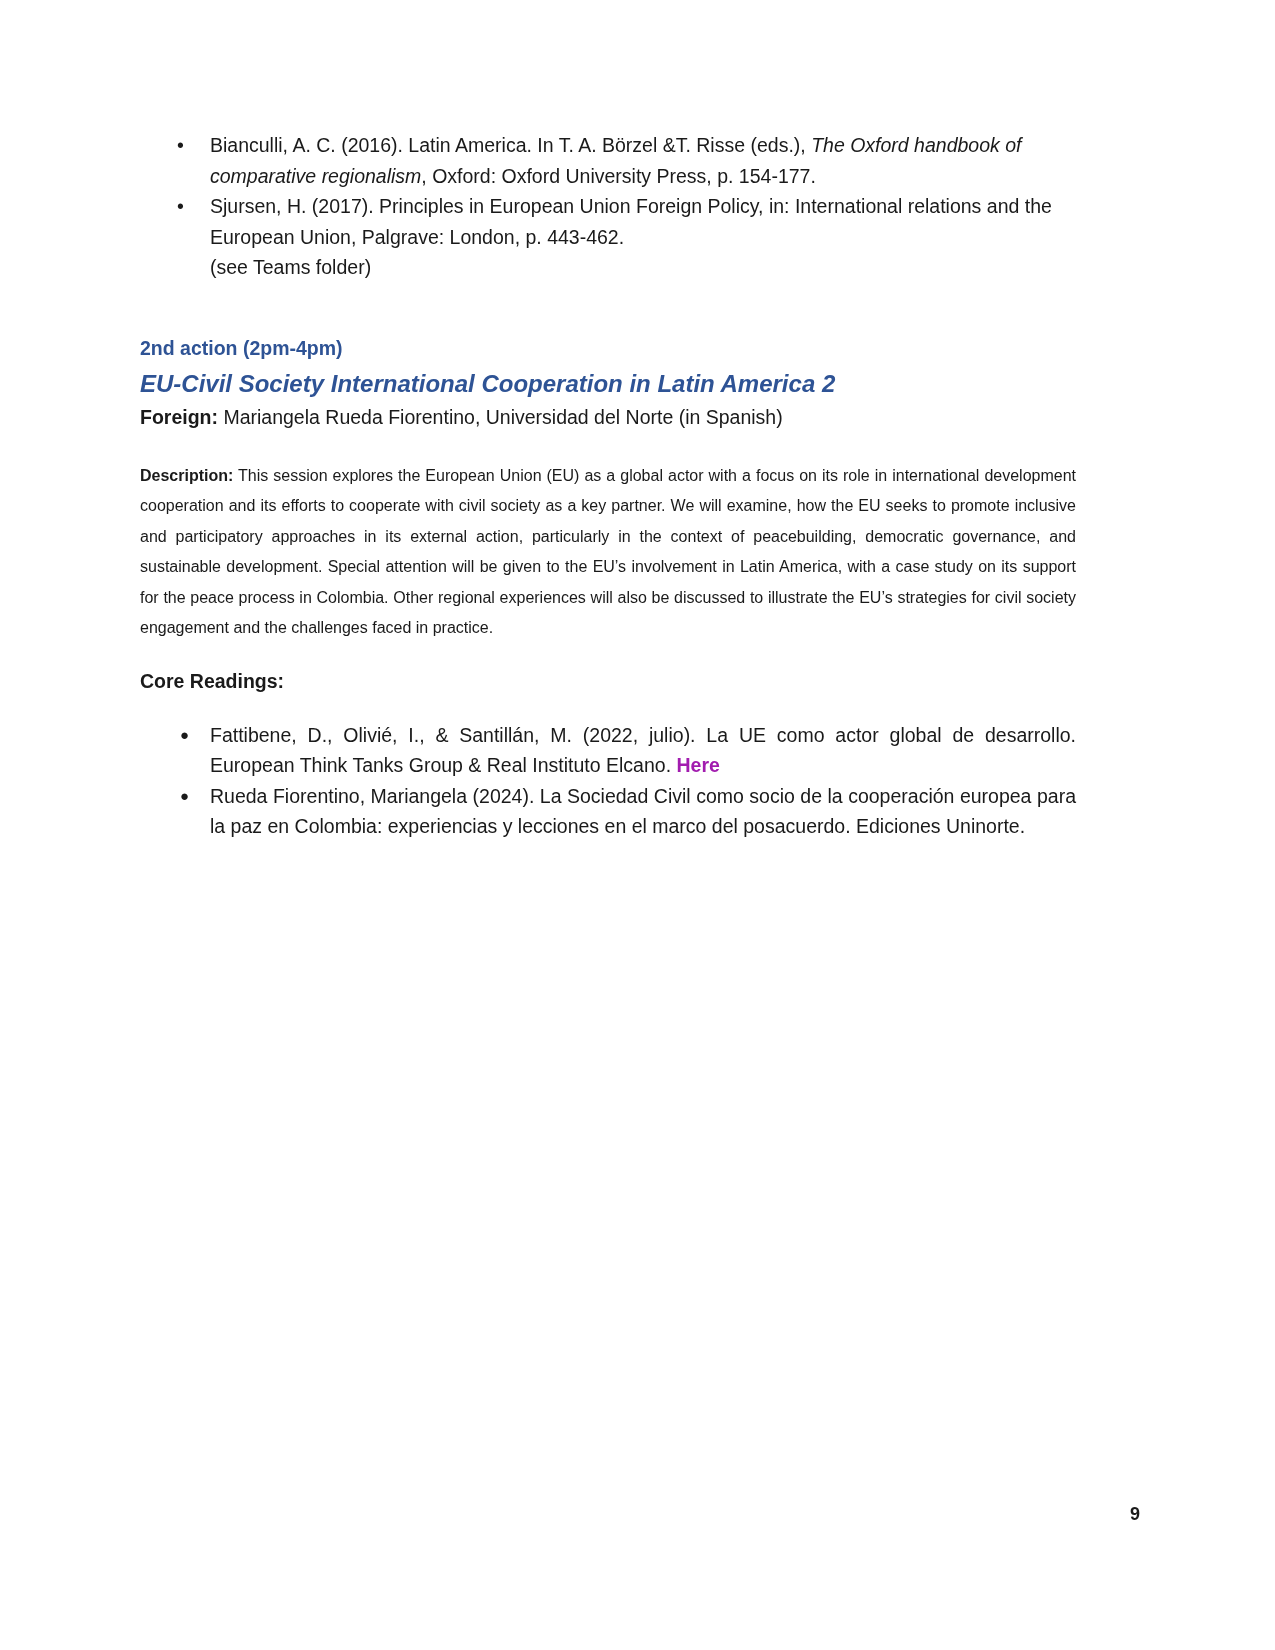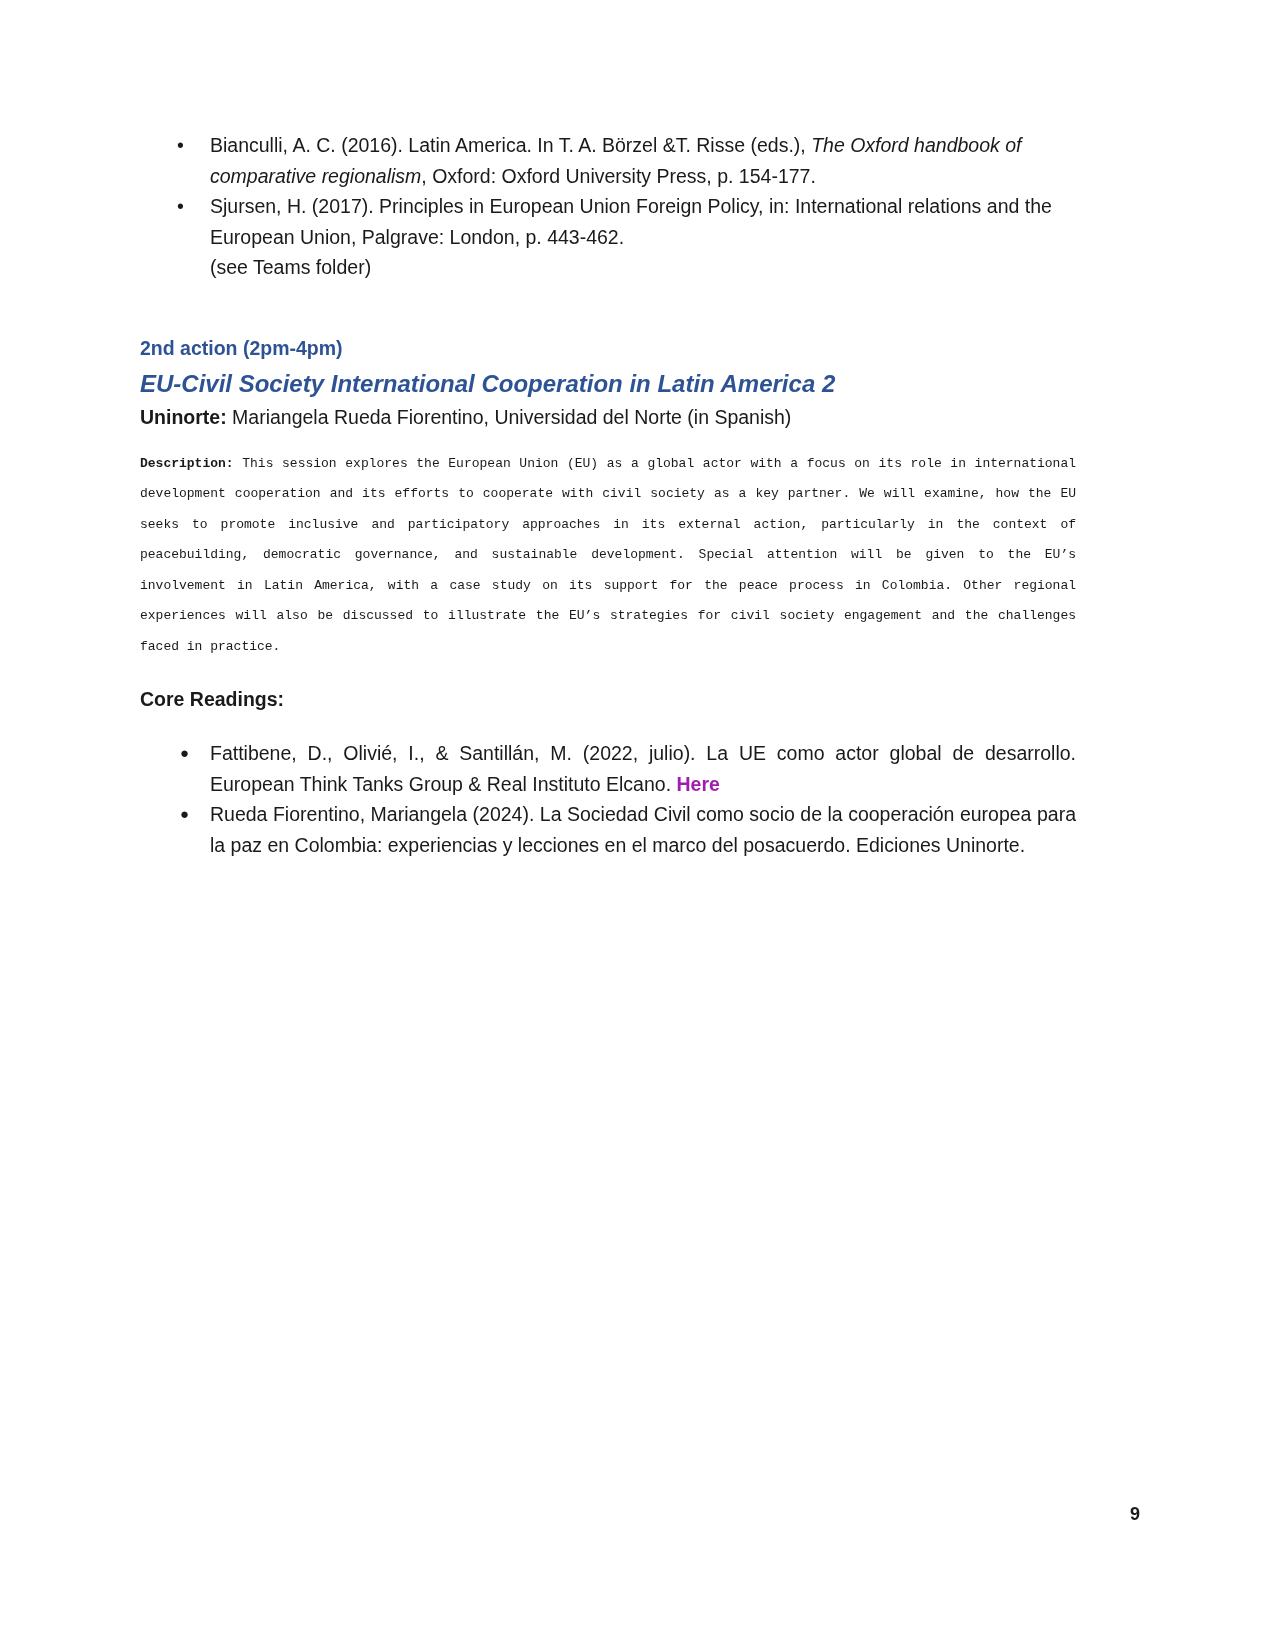--- a/index.html
+++ b/index.html
@@ -68,27 +68,26 @@
   .lecturer {
     font-size: 19.5px;
     line-height: 31px;
     margin-top: 2px;
     color: #1a1a1a;
   }
   .lecturer b { font-weight: bold; }
 
   
   .description {
-    font-size: 13px;
+    font-size: 16px;
     line-height: 30.5px;
     text-align: justify;
-    margin-top: 16px;
+    margin-top: 28px;
     color: #1a1a1a;
     hyphens: none;
-    font-family: Liberation Mono, monospace;
   }
   .description b { font-weight: bold; }
 
   .core-readings {
     font-size: 19.5px;
     line-height: 30px;
     font-weight: bold;
     margin-top: 22px;
     color: #1a1a1a;
   }
@@ -143,21 +142,21 @@
       </li>
       <li>
         <span class="bullet-dot">•</span><span>Sjursen, H. (2017). Principles in European Union Foreign Policy, in: International relations and the European Union, Palgrave: London, p. 443-462.</span><br><span>(see Teams folder)</span>
       </li>
     </ul>
 
     <div class="h-session">2nd action (2pm-4pm)</div>
     <div class="h-title">EU-Civil Society International Cooperation in Latin America 2</div>
 
     <div class="lecturer">
-      <b>Uninorte:</b><span> Mariangela Rueda Fiorentino, Universidad del Norte (in Spanish)</span>
+      <b>Foreign:</b><span> Mariangela Rueda Fiorentino, Universidad del Norte (in Spanish)</span>
     </div>
 
     <div class="description">
       <b>Description:</b><span> This session explores the European Union (EU) as a global actor with a focus on its role in international development cooperation and its efforts to cooperate with civil society as a key partner. We will examine, how the EU seeks to promote inclusive and participatory approaches in its external action, particularly in the context of peacebuilding, democratic governance, and sustainable development. Special attention will be given to the EU’s involvement in Latin America, with a case study on its support for the peace process in Colombia. Other regional experiences will also be discussed to illustrate the EU’s strategies for civil society engagement and the challenges faced in practice.</span>
     </div>
 
     <div class="core-readings">Core Readings:</div>
 
     <ul class="core-list">
       <li>

